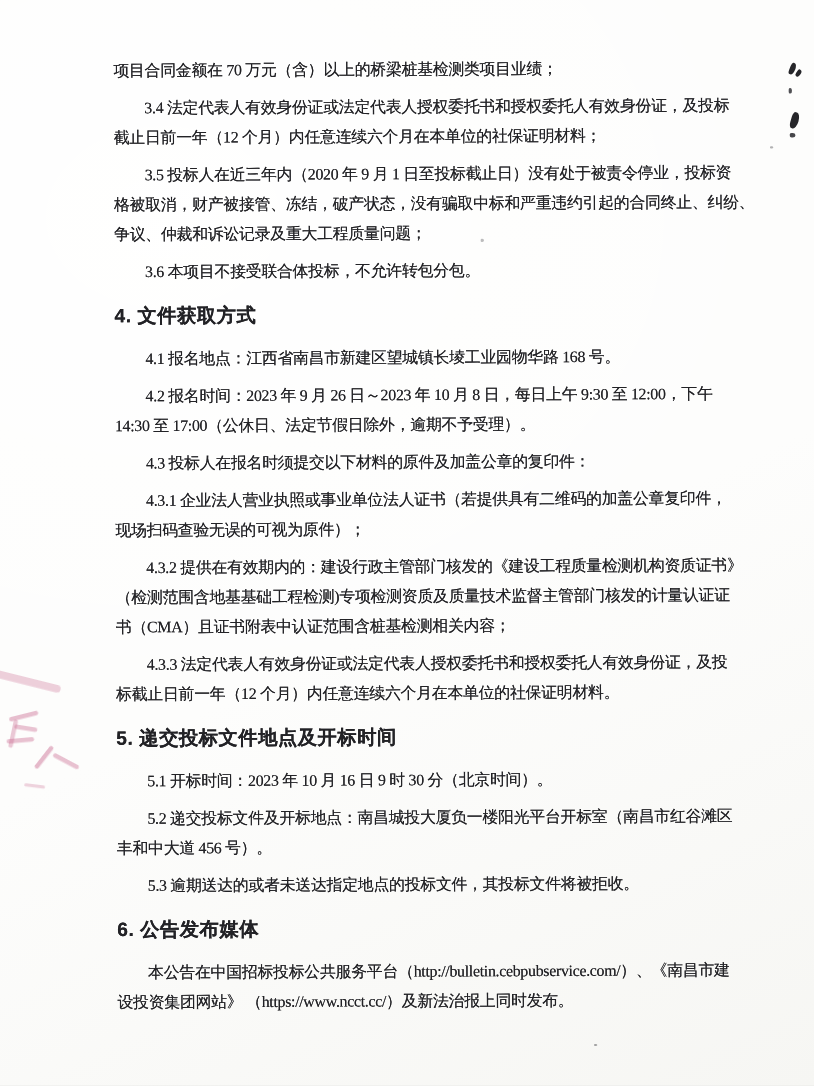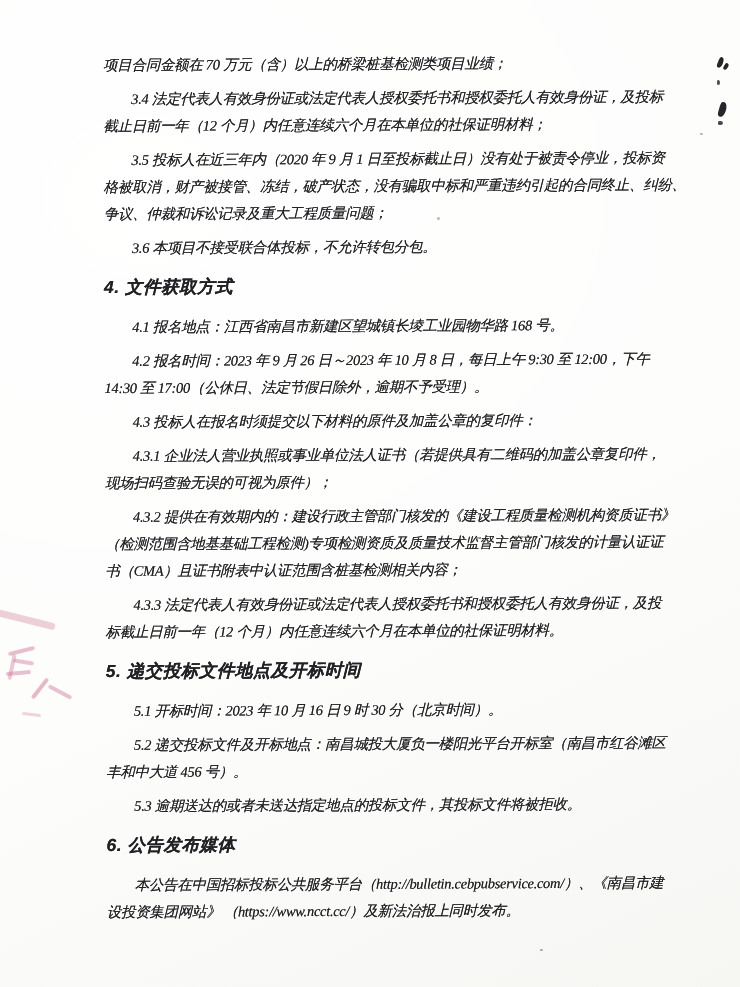--- a/index.html
+++ b/index.html
@@ -8,21 +8,20 @@
     background: #e9e9e7;
     font-family: "Liberation Serif", "DejaVu Serif", serif;
   }
   .page {
     position: relative;
     width: 740px; height: 987px;
     overflow: hidden;
     background:
       radial-gradient(ellipse 900px 700px at 20% 20%, rgba(255,255,255,0.9), rgba(255,255,255,0) 70%),
       linear-gradient(155deg, #fdfdfc 55%, #f6f6f3 100%);
-    font-style: italic;
   }
   
   .doc {
     position: absolute;
     left: 103px; top: 52px;
     width: 558px;
     transform: rotate(-0.25deg);
     transform-origin: 0 0;
   }
   .line {

